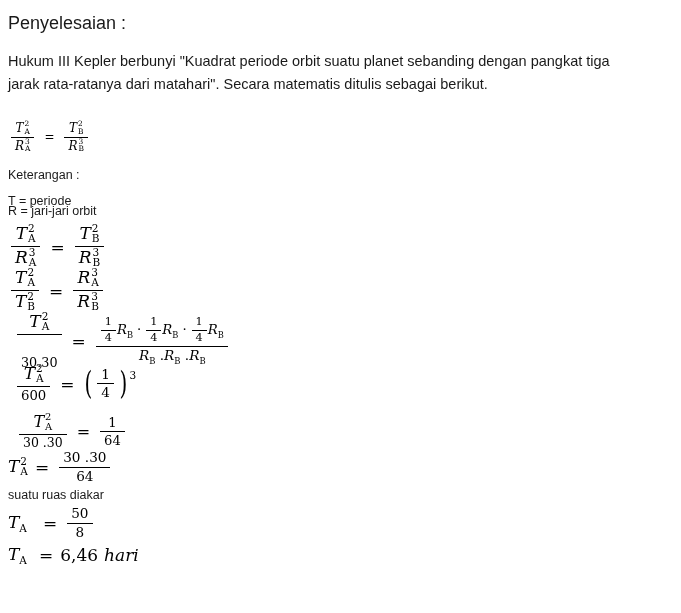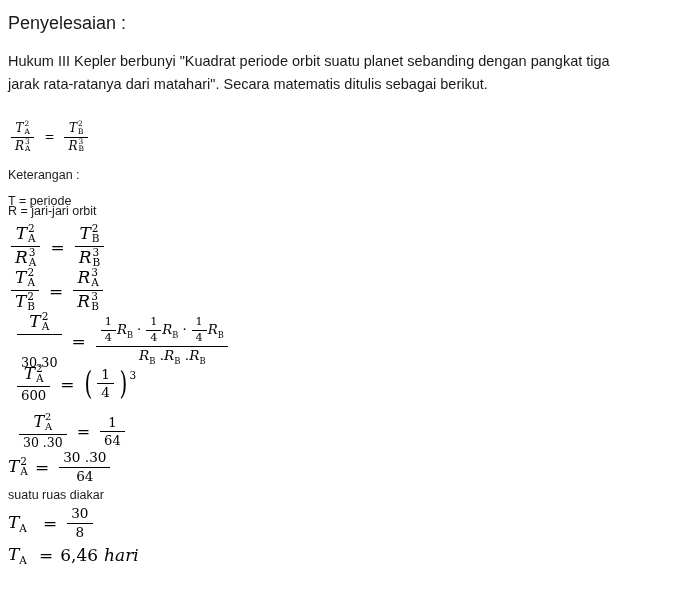--- a/index.html
+++ b/index.html
@@ -317,21 +317,21 @@
   </div>
 
   <div class="block small-line" style="top:486px;">suatu ruas diakar</div>
 
   <div class="block math" style="top:506px; font-size:17px;">
     <span>
       <span class="mi">T</span><sub class="sb">A</sub>
     </span>
     <span class="eq" style="margin-left:16px;">=</span>
     <span class="frac" style="font-size:0.8em;">
-      <span class="num roman">30</span>
+      <span class="num roman">50</span>
       <span class="bar"></span>
       <span class="den roman">8</span>
     </span>
   </div>
 
   <div class="block math" style="top:544px; font-size:17px;">
     <span>
       <span class="mi">T</span><sub class="sb">A</sub>
     </span>
     <span class="eq" style="margin-left:12px;">=</span>

